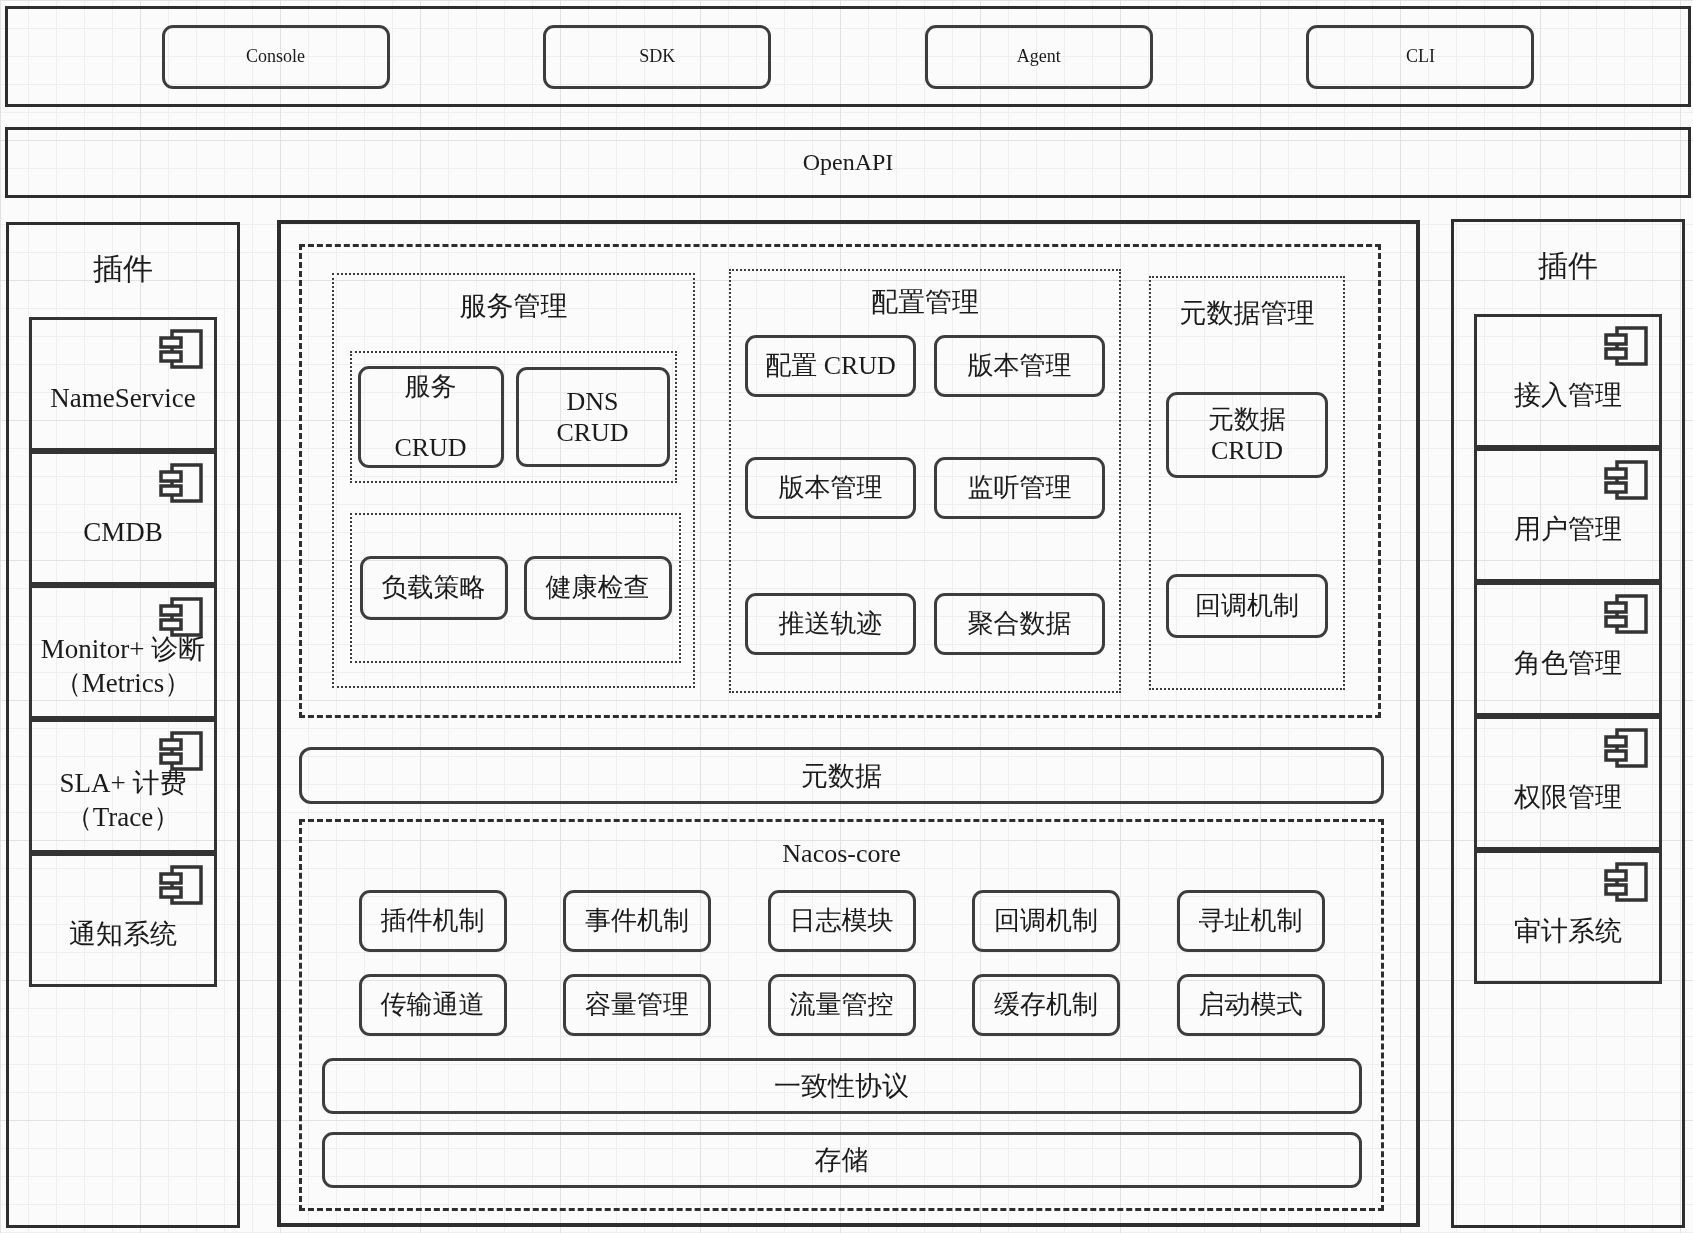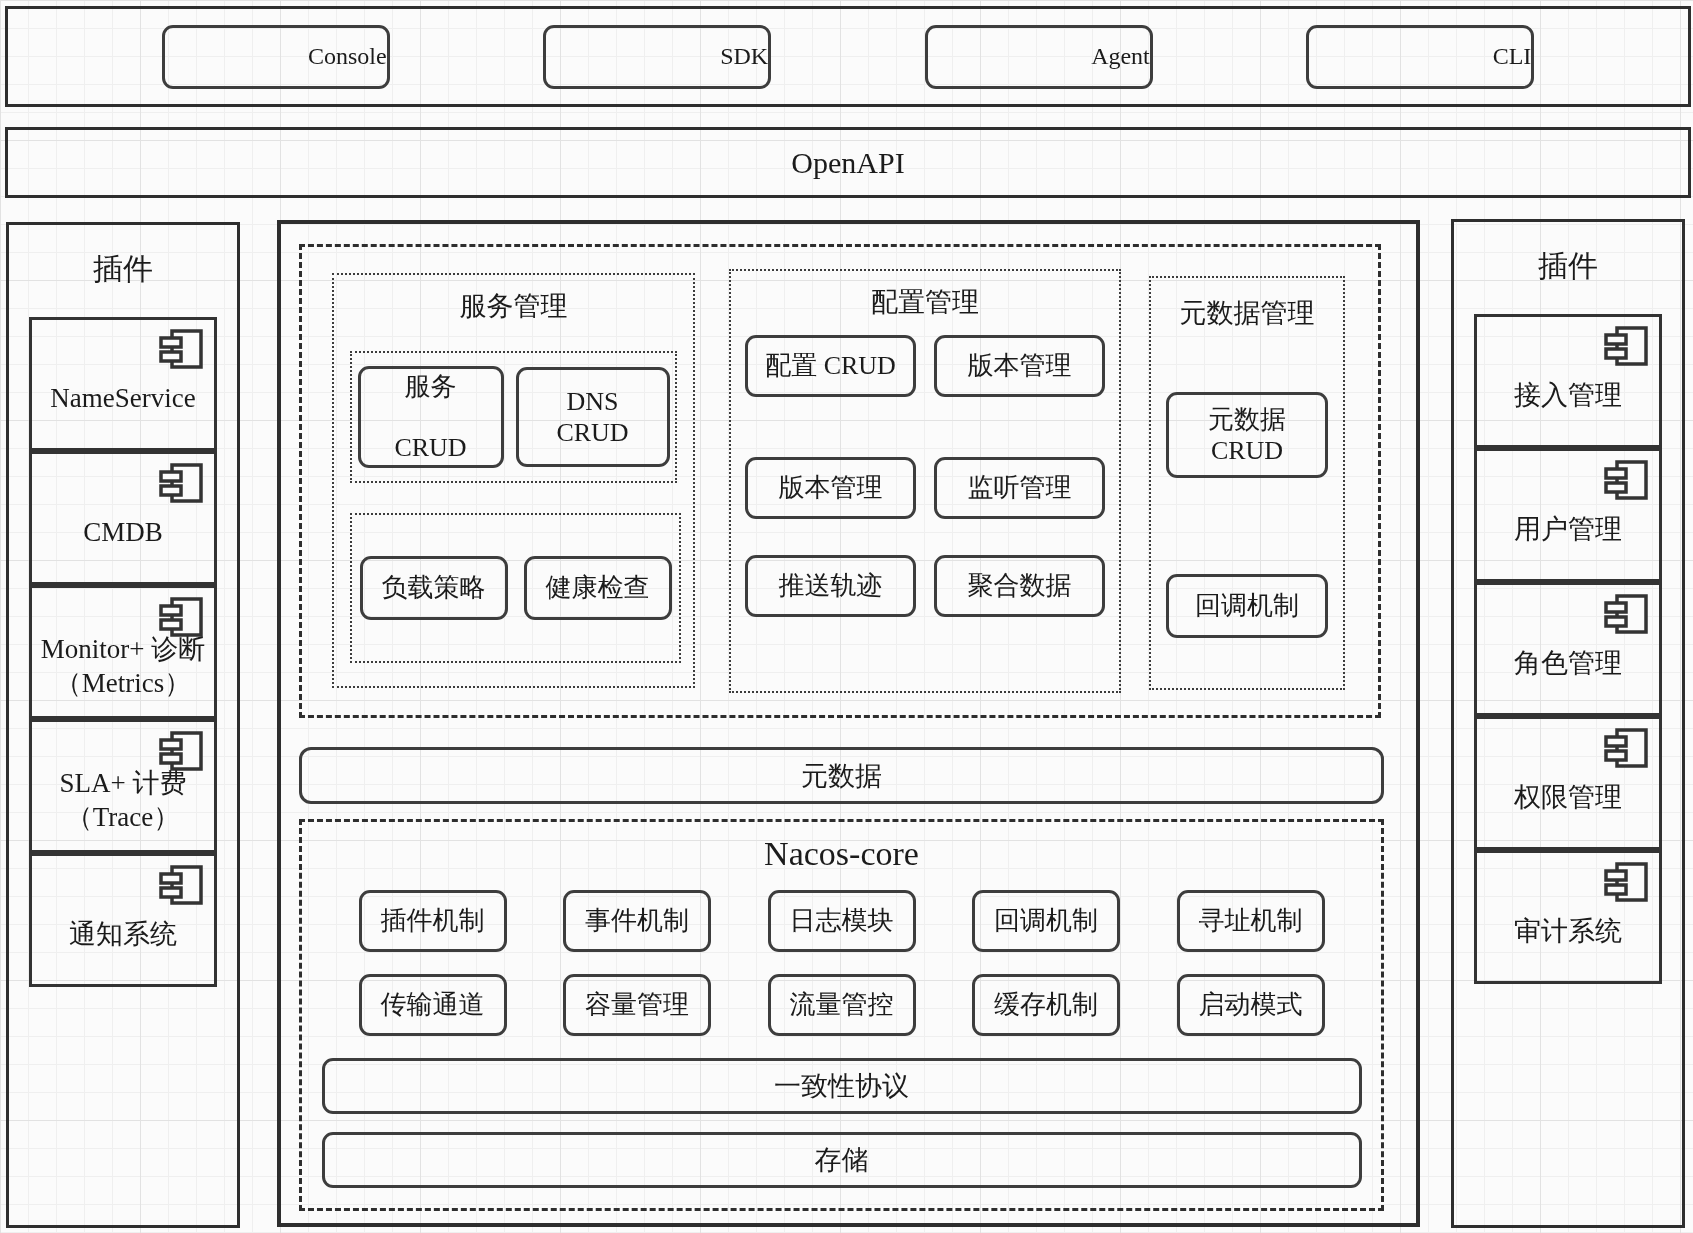--- a/index.html
+++ b/index.html
@@ -32,26 +32,26 @@
     align-items:center;justify-content:center;
     text-align:center;
     font-size:26px;line-height:1.2;
     background:transparent;
   }
   
   .clients{
     left:5px;top:6px;width:1680px;height:95px;
     display:flex;align-items:center;justify-content:space-evenly;
   }
-  .client-pill{width:222px;height:58px;font-size:24px;align-items:flex-end;}
+  .client-pill{width:222px;height:58px;font-size:18px;}
   
   .openapi{
     left:5px;top:127px;width:1680px;height:65px;
     display:flex;align-items:center;justify-content:center;
-    font-size:30px;
+    font-size:24px;
   }
   
   .sidebar{
     position:absolute;width:234px;
     border:3px solid #2e2e2e;
     display:flex;flex-direction:column;align-items:center;
     padding-top:22px;box-sizing:border-box;
   }
   .sidebar-left{left:6px;top:222px;height:1006px;}
   .sidebar-right{left:1451px;top:219px;height:1009px;}
@@ -94,35 +94,35 @@
   .svc-sub2{left:16px;top:238px;width:331px;height:150px;gap:16px;}
   .svc-crud-pill{width:140px;height:96px;gap:29px;}
   .dns-crud-pill{width:148px;height:94px;}
   .policy-pill{width:142px;height:58px;text-align:right;}
   .sec-config{left:427px;top:22px;width:392px;height:424px;padding-top:12px;}
   .cfg-row{
     display:flex;justify-content:space-between;padding:0 14px;
   }
   .cfg-row1{margin-top:14px;}
   .cfg-row2{margin-top:60px;}
-  .cfg-row3{margin-top:36px;}
+  .cfg-row3{margin-top:74px;}
   .cfg-pill{width:165px;height:56px;}
   .sec-meta{left:847px;top:29px;width:196px;height:414px;padding-top:16px;}
   .meta-crud-pill{width:156px;height:80px;margin:60px auto 0;}
   .meta-tag-pill{width:156px;height:58px;margin:96px auto 0;}
   .metadata-bar{
     position:absolute;left:18px;top:523px;width:1085px;height:57px;
     border:3px solid #3d3d3d;border-radius:12px;box-sizing:border-box;
     display:flex;align-items:center;justify-content:center;font-size:27px;
   }
   .core-dashed{
     position:absolute;left:18px;top:595px;width:1085px;height:392px;
     border:3px dashed #2e2e2e;box-sizing:border-box;
   }
-  .core-title{text-align:center;font-size:34px;line-height:36px;margin-top:14px;}
+  .core-title{text-align:center;font-size:26px;line-height:36px;margin-top:14px;}
   .core-row{
     display:flex;justify-content:space-evenly;margin-top:18px;
   }
   .core-row2{margin-top:22px;}
   .core-pill{width:142px;height:56px;}
   .core-bar{
     border:3px solid #3d3d3d;border-radius:11px;box-sizing:border-box;
     width:1040px;height:56px;margin:22px auto 0;
     display:flex;align-items:center;justify-content:center;font-size:27px;
   }

